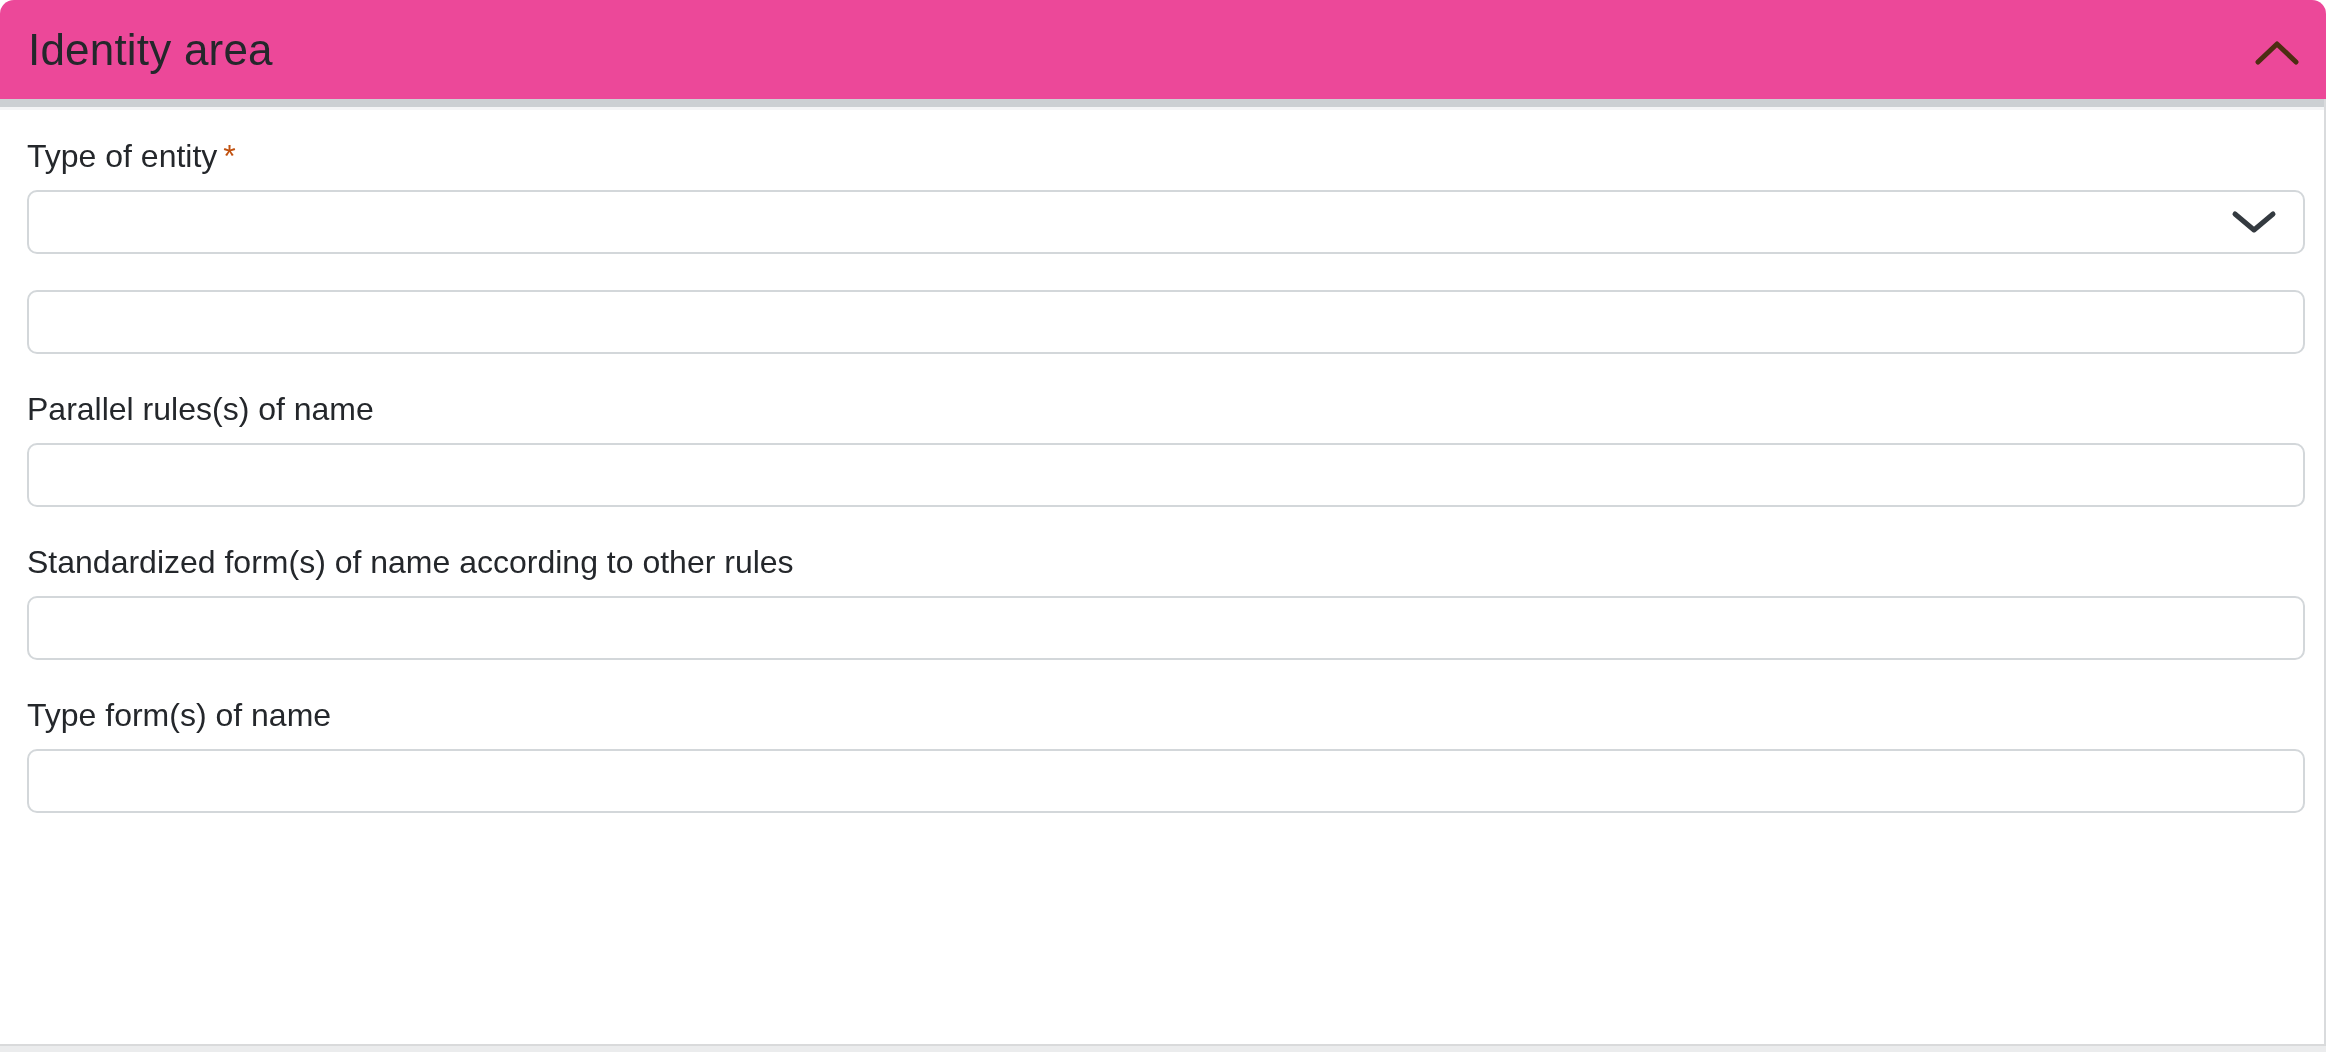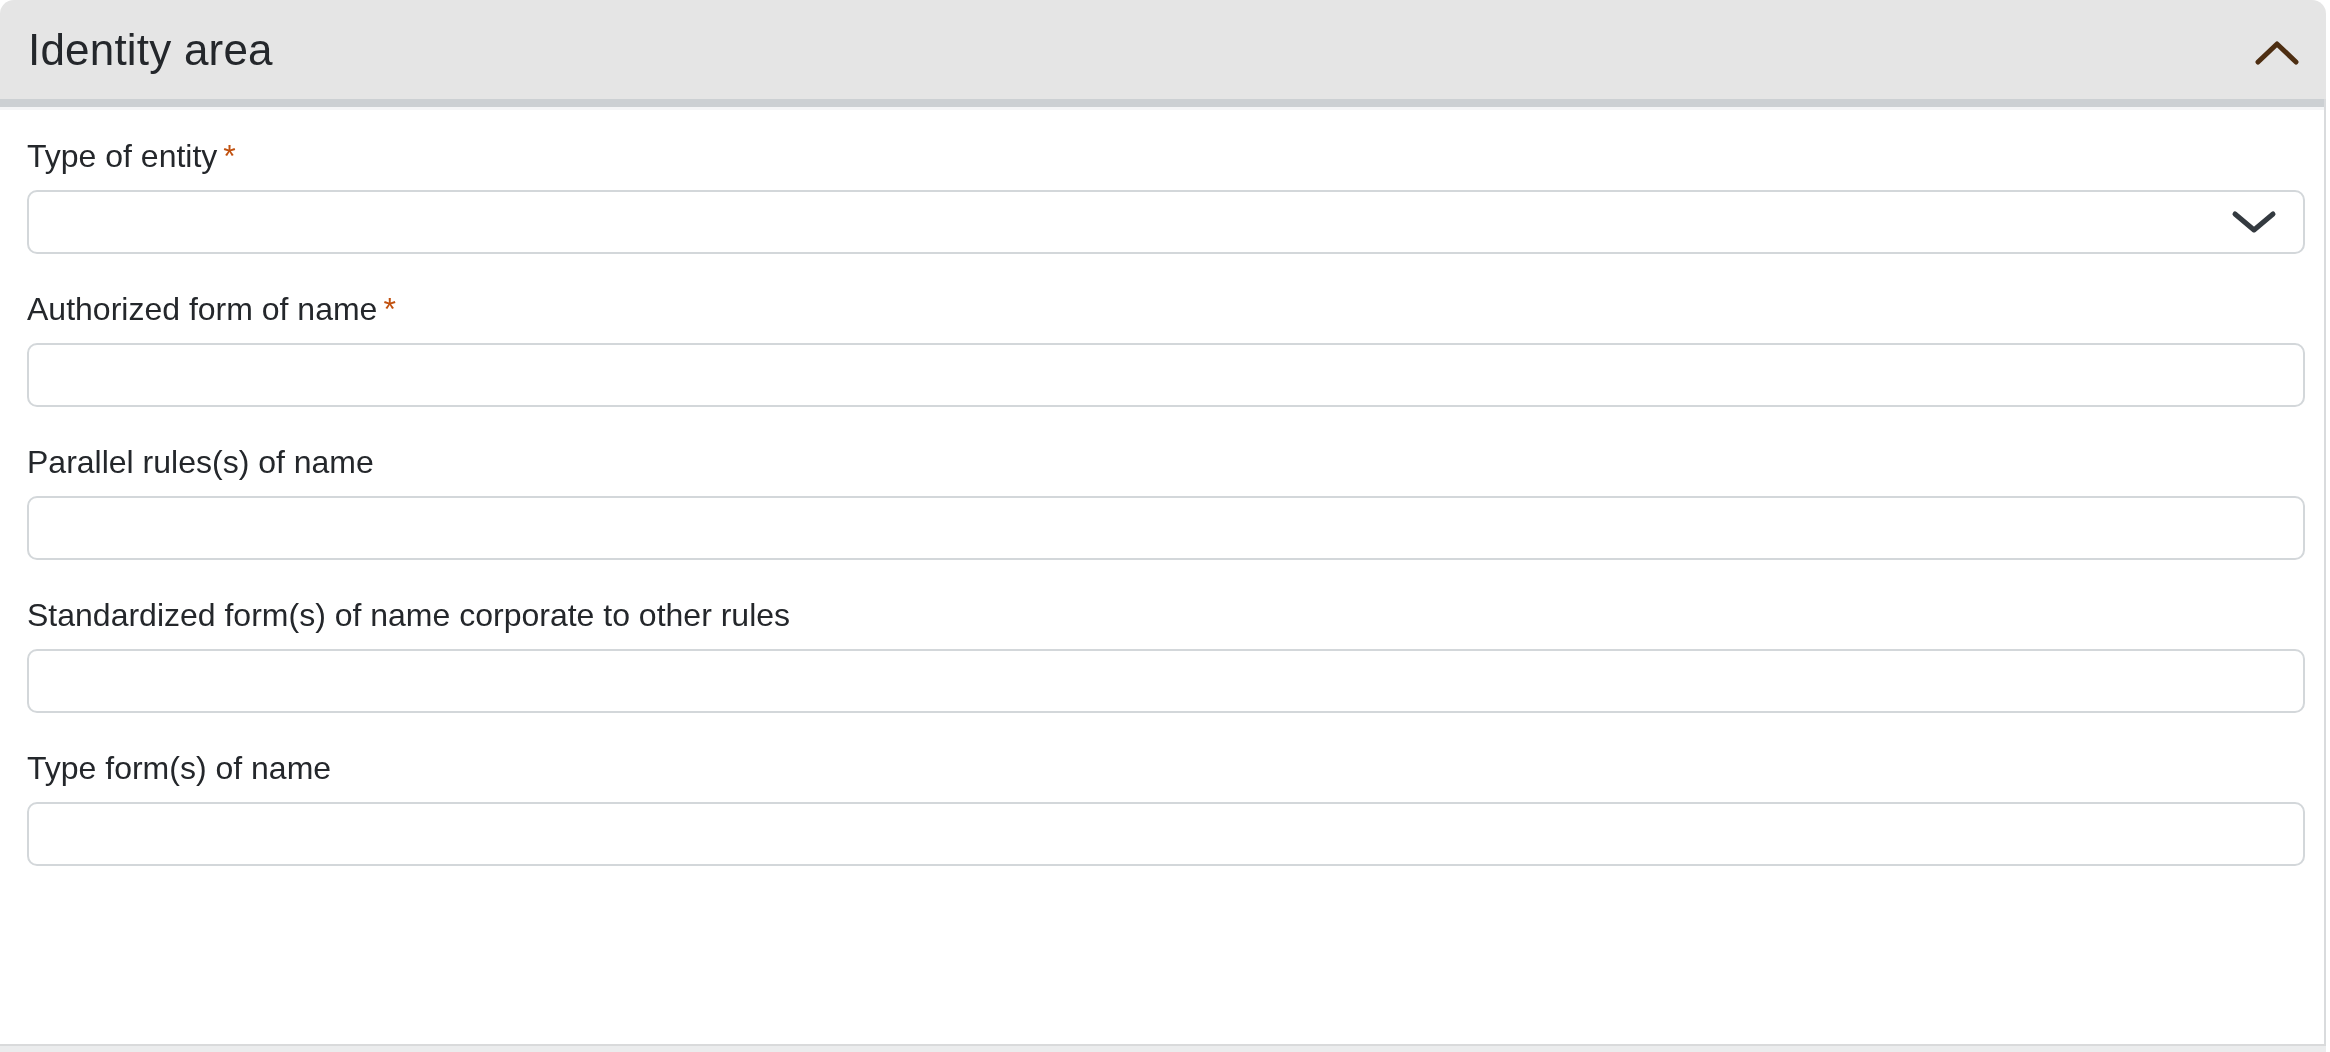--- a/index.html
+++ b/index.html
@@ -19,21 +19,21 @@
     position: absolute;
     top: 99px;
     left: 2324px;
     width: 2px;
     height: 953px;
     background: #d9dbdd;
   }
   .accordion-header {
     width: 2326px;
     height: 99px;
-    background: #e5e5e5;
+    background: #ec4899;
     border-radius: 14px 14px 0 0;
     display: flex;
     align-items: center;
     justify-content: space-between;
     padding: 0 26px 0 28px;
     cursor: pointer;
   }
   .accordion-title {
     font-size: 44px;
     font-weight: 400;
@@ -114,35 +114,34 @@
         <select class="select-input"></select>
         <span class="select-chevron">
           <svg width="46" height="26" viewBox="0 0 46 26">
             <path d="M4 5 L23 21 L42 5" fill="none" stroke="#343a40" stroke-width="5" stroke-linecap="round" stroke-linejoin="round"></path>
           </svg>
         </span>
       </div>
     </div>
 
     <div class="field">
-      <label class="field-label"><span>Authorized form of name</span><span class="req">*</span></label>
       <div class="control-wrap">
         <input type="text" class="text-input" value="" style="">
       </div>
     </div>
 
     <div class="field">
       <label class="field-label"><span>Parallel rules(s) of name</span></label>
       <div class="control-wrap">
         <input type="text" class="text-input" value="" style="">
       </div>
     </div>
 
     <div class="field">
-      <label class="field-label"><span>Standardized form(s) of name corporate to other rules</span></label>
+      <label class="field-label"><span>Standardized form(s) of name according to other rules</span></label>
       <div class="control-wrap">
         <input type="text" class="text-input" value="" style="">
       </div>
     </div>
 
     <div class="field">
       <label class="field-label"><span>Type form(s) of name</span></label>
       <div class="control-wrap">
         <input type="text" class="text-input" value="" style="">
       </div>

